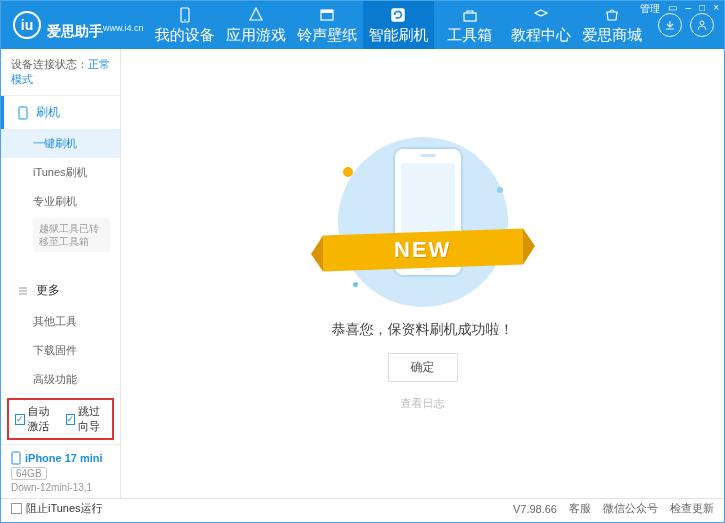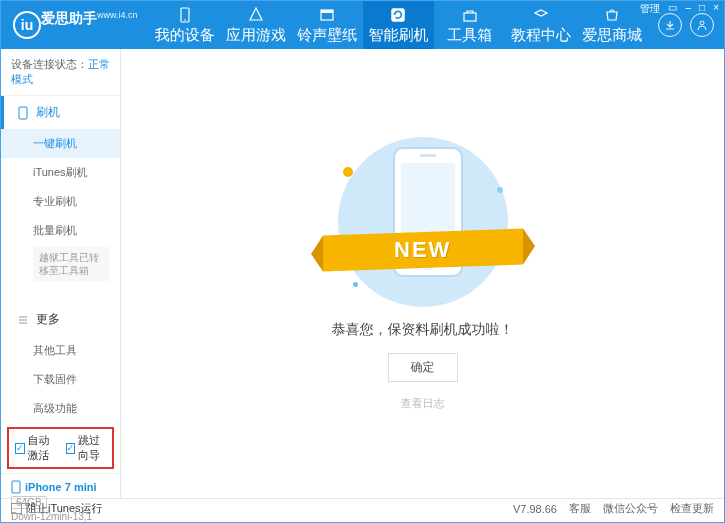--- a/index.html
+++ b/index.html
@@ -1,18 +1,18 @@
 <!DOCTYPE html>
 <html><head>
 <meta charset="utf-8">
 <style>
 * { margin: 0; padding: 0; box-sizing: border-box; font-family: "Microsoft YaHei", Arial, sans-serif; }
 body { width: 725px; height: 523px; background: #fff; border: 1px solid #4aa3e8; overflow: hidden; font-size: 12px; }
 .titlebar { height: 48px; background: #1d8fe1; display: flex; align-items: center; color: #fff; }
-.brand { display: flex; align-items: flex-start; padding-left: 12px; width: 148px; }
+.brand { display: flex; align-items: flex-end; padding-left: 12px; width: 148px; gap: 6px; }
 .brand-logo { width: 28px; height: 28px; border: 2px solid #fff; border-radius: 50%; display: flex; align-items: center; justify-content: center; font-weight: bold; font-size: 14px;}
 .brand-text { display: flex; flex-direction: row; line-height: 1.1; }
 .brand-text .name { font-size: 14px; font-weight: bold; }
 .brand-text .url { font-size: 9px; opacity: .9; }
 .tabs { display: flex; flex: 1; height: 100%; }
 .tab { flex: 1; display: flex; flex-direction: column; align-items: center; justify-content: center; gap: 2px; font-size: 15px; cursor: pointer; }
 .tab.active { background: #0a7ad1; }
 .tab .icon { width: 18px; height: 18px; display: flex; align-items: center; justify-content: center; }
 .winbtns { position: absolute; top: 2px; right: 6px; display: flex; gap: 8px; font-size: 10px; color: #fff; }
 .winbtns span { cursor: pointer; }
@@ -171,21 +171,20 @@
       <span class="sicon">
           <svg width="12" height="14" viewBox="0 0 12 14">
             <rect x="2" y="1" width="8" height="12" rx="1" fill="none" stroke="currentColor"></rect>
           </svg>
         </span>
       <span>刷机</span>
     </div>
     <div class="subitem selected">一键刷机</div>
     <div class="subitem">iTunes刷机</div>
     <div class="subitem">专业刷机</div>
-    <div class="subitem">批量刷机</div>
 
     <div class="jbnote">越狱工具已转移至工具箱</div>
 
     <div class="section-head">
       <span class="sicon">
           <svg width="12" height="12" viewBox="0 0 12 12">
             <path d="M2 3 h8 M2 6 h8 M2 9 h8" stroke="currentColor" stroke-width="1.2"></path>
           </svg>
         </span>
       <span>更多</span>
@@ -205,21 +204,21 @@
           <span class="box">✓</span>
           <span>跳过向导</span>
         </label>
     </div>
 
     <div class="device">
       <div class="dname">
         <svg width="10" height="14" viewBox="0 0 10 14">
             <rect x="1" y="1" width="8" height="12" rx="1" fill="none" stroke="#1d8fe1"></rect>
           </svg>
-        <span>iPhone 7 mini</span>
+        <span>iPhone 17 mini</span>
       </div>
       <span class="cap">64GB</span>
       <div class="dl">Down-12mini-13,1</div>
     </div>
   </div>
 
   <div class="main">
     <div class="illus">
       <div class="bgcircle"></div>
       <div class="dot d1"></div>

